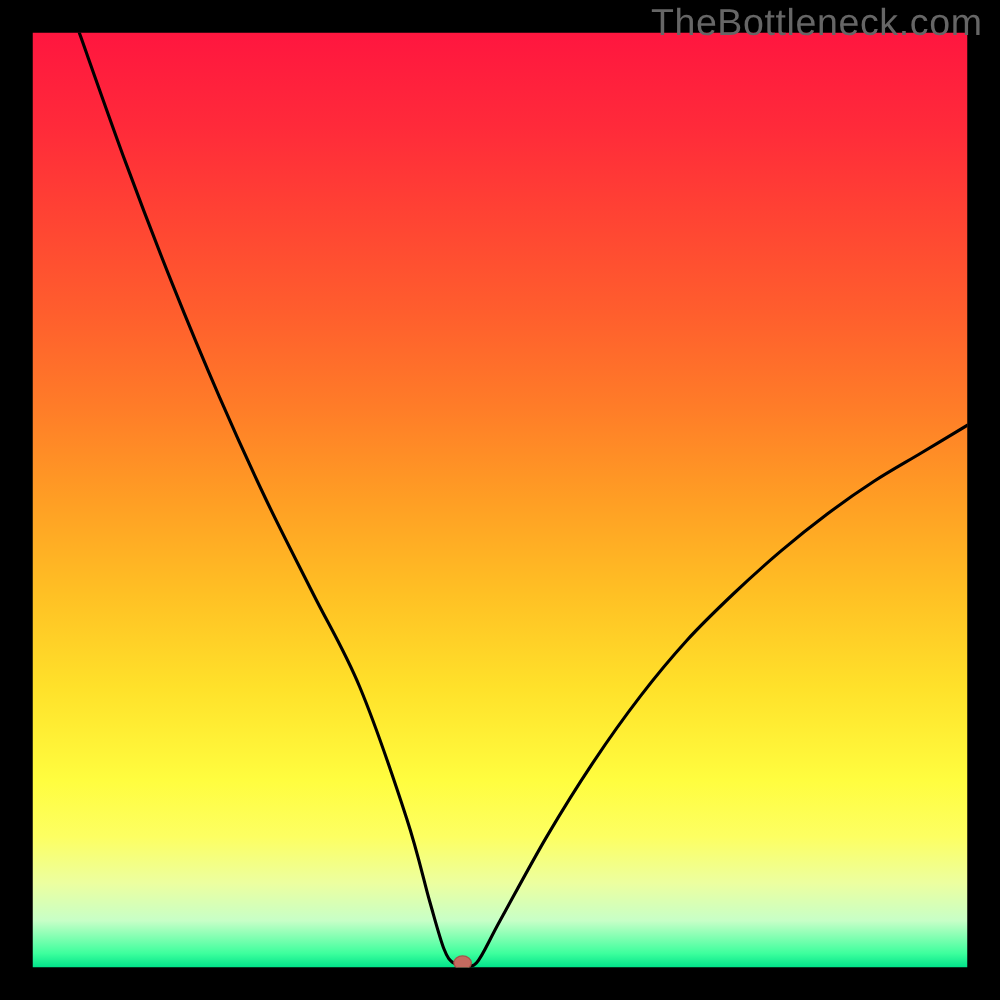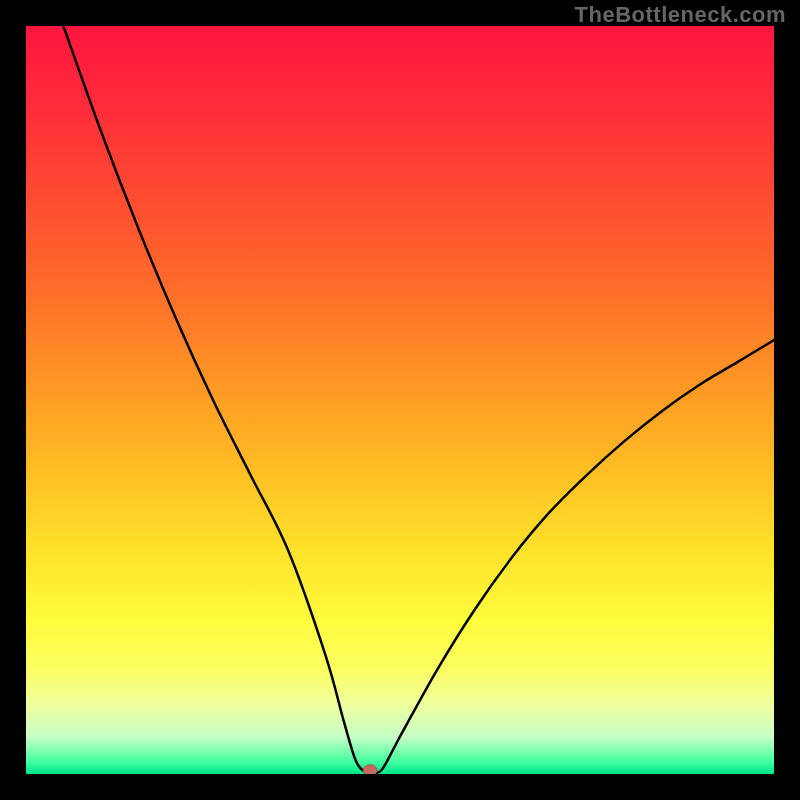--- a/index.html
+++ b/index.html
@@ -15,22 +15,22 @@
     position: relative;
     width: 800px;
     height: 800px;
     background: #000;
   }
   .watermark {
     position: absolute;
     top: 2px;
     right: 14px;
     color: #666;
-    font-size: 22px;
-    font-weight: 700;
+    font-size: 30px;
+    font-weight: 400;
     letter-spacing: 0.5px;
     z-index: 3;
     margin-left: 44px;
   }
   .plot-area {
     position: absolute;
     left: 26px;
     top: 26px;
     width: 748px;
     height: 748px;

